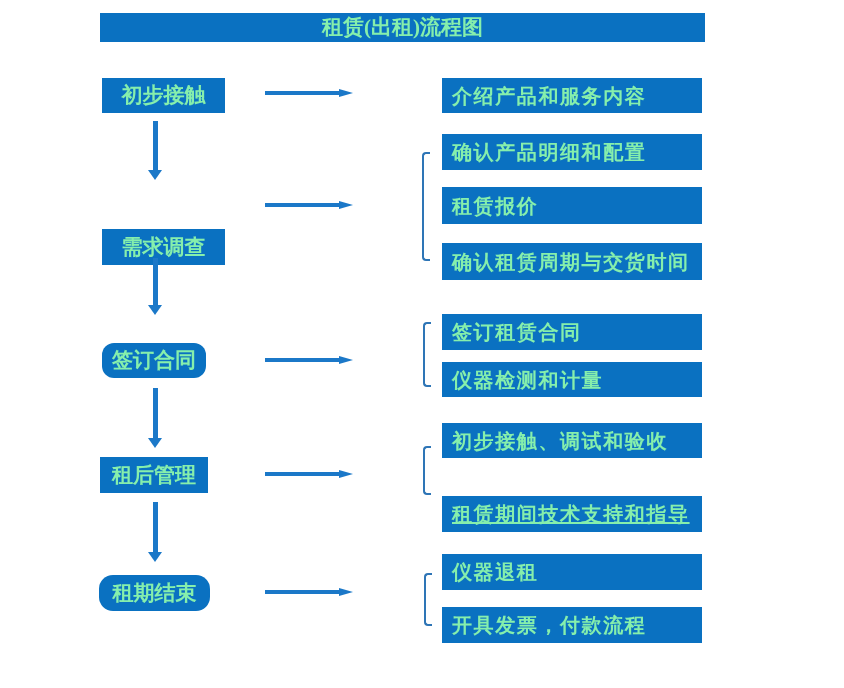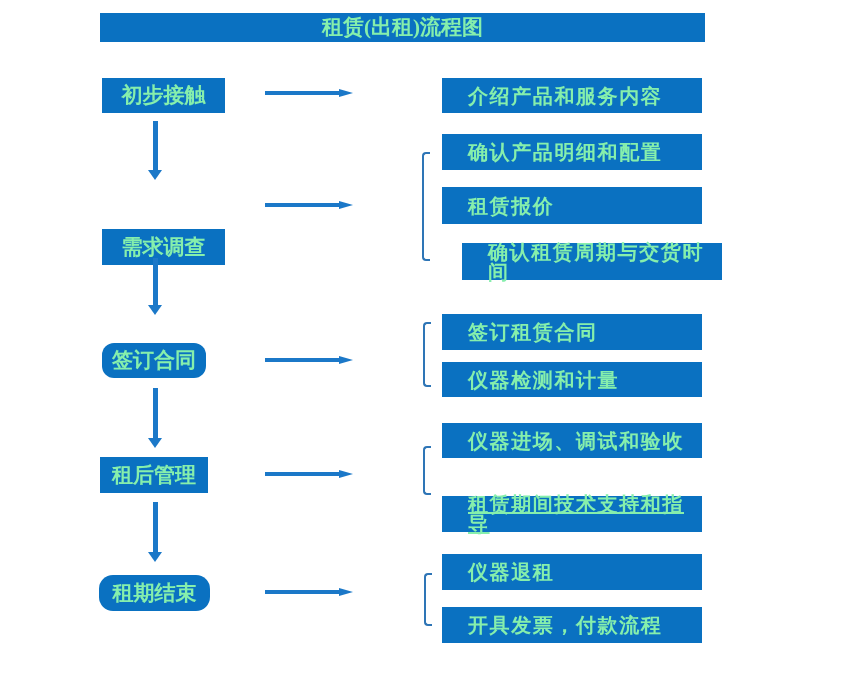--- a/index.html
+++ b/index.html
@@ -1,20 +1,20 @@
 <!DOCTYPE html>
 <html style="--box-blue: #0a71c1; --arrow-blue: #1b78c8; --bracket-blue: #2e75b6;"><head>
 <meta charset="utf-8">
 <style>
   html,body{margin:0;padding:0;}
   body{width:844px;height:688px;position:relative;background:#ffffff;font-family:"Liberation Serif",serif;overflow:hidden;}
   .abs{position:absolute;box-sizing:border-box;}
   .bluebox{background:var(--box-blue);color:#86efac;font-weight:bold;display:flex;align-items:center;font-size:21px;line-height:1;}
   .center{justify-content:center;}
-  .out{padding-left:26px;font-size:20px;letter-spacing:1.6px;}
+  .out{padding-left:10px;font-size:20px;letter-spacing:1.6px;}
   .harrow{display:flex;align-items:center;height:8px;}
   .h-shaft{flex:1;height:4px;background:var(--arrow-blue);}
   .h-head{width:0;height:0;border-left:14px solid var(--arrow-blue);border-top:4px solid transparent;border-bottom:4px solid transparent;}
   .varrow{display:flex;flex-direction:column;align-items:center;width:14px;}
   .v-shaft{width:5px;background:var(--arrow-blue);flex:1;}
   .v-head{width:0;height:0;border-top:10px solid var(--arrow-blue);border-left:7px solid transparent;border-right:7px solid transparent;}
   .bracket{width:8px;border-left:2px solid var(--bracket-blue);border-top:2px solid var(--bracket-blue);border-bottom:2px solid var(--bracket-blue);border-top-left-radius:4px;border-bottom-left-radius:4px;}
 </style>
 </head>
 <body>
@@ -84,31 +84,31 @@
 
 <div class="abs bluebox out" style="left:442px;top:78px;width:260px;height:35px;">
     <span>介绍产品和服务内容</span>
   </div>
 <div class="abs bluebox out" style="left:442px;top:134px;width:260px;height:36px;">
     <span>确认产品明细和配置</span>
   </div>
 <div class="abs bluebox out" style="left:442px;top:187px;width:260px;height:37px;">
     <span>租赁报价</span>
   </div>
-<div class="abs bluebox out" style="left:442px;top:243px;width:260px;height:37px;margin-left:20px;">
+<div class="abs bluebox out" style="left:442px;top:243px;width:260px;height:37px;">
     <span>确认租赁周期与交货时间</span>
   </div>
 <div class="abs bluebox out" style="left:442px;top:314px;width:260px;height:36px;">
     <span>签订租赁合同</span>
   </div>
 <div class="abs bluebox out" style="left:442px;top:362px;width:260px;height:35px;">
     <span>仪器检测和计量</span>
   </div>
 <div class="abs bluebox out" style="left:442px;top:423px;width:260px;height:35px;">
-    <span>仪器进场、调试和验收</span>
+    <span>初步接触、调试和验收</span>
   </div>
 <div class="abs bluebox out" style="left:442px;top:496px;width:260px;height:36px;text-decoration:underline;">
     <span>租赁期间技术支持和指导</span>
   </div>
 <div class="abs bluebox out" style="left:442px;top:554px;width:260px;height:36px;">
     <span>仪器退租</span>
   </div>
 <div class="abs bluebox out" style="left:442px;top:607px;width:260px;height:36px;">
     <span>开具发票，付款流程</span>
   </div>

